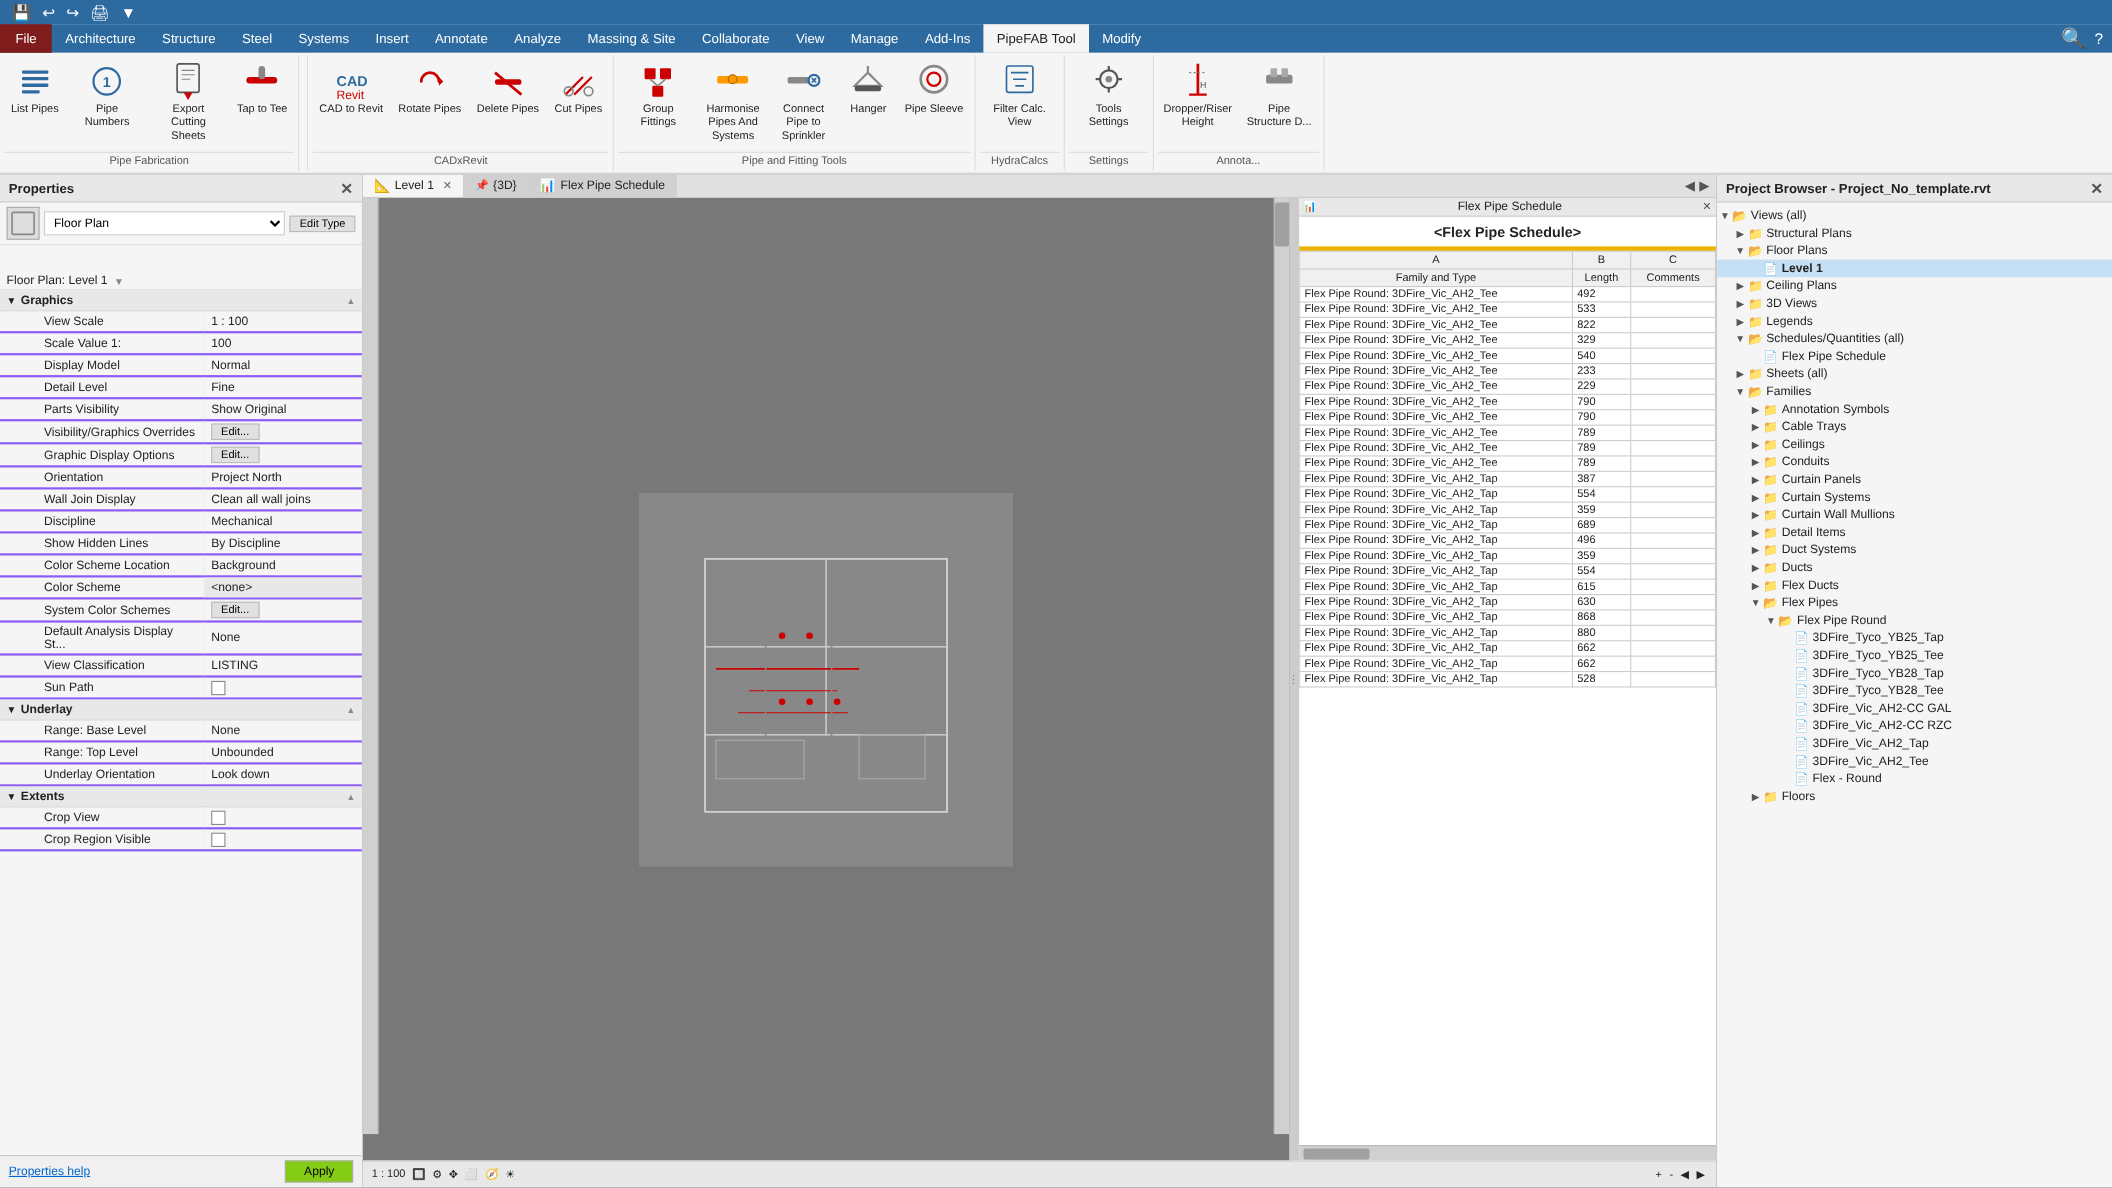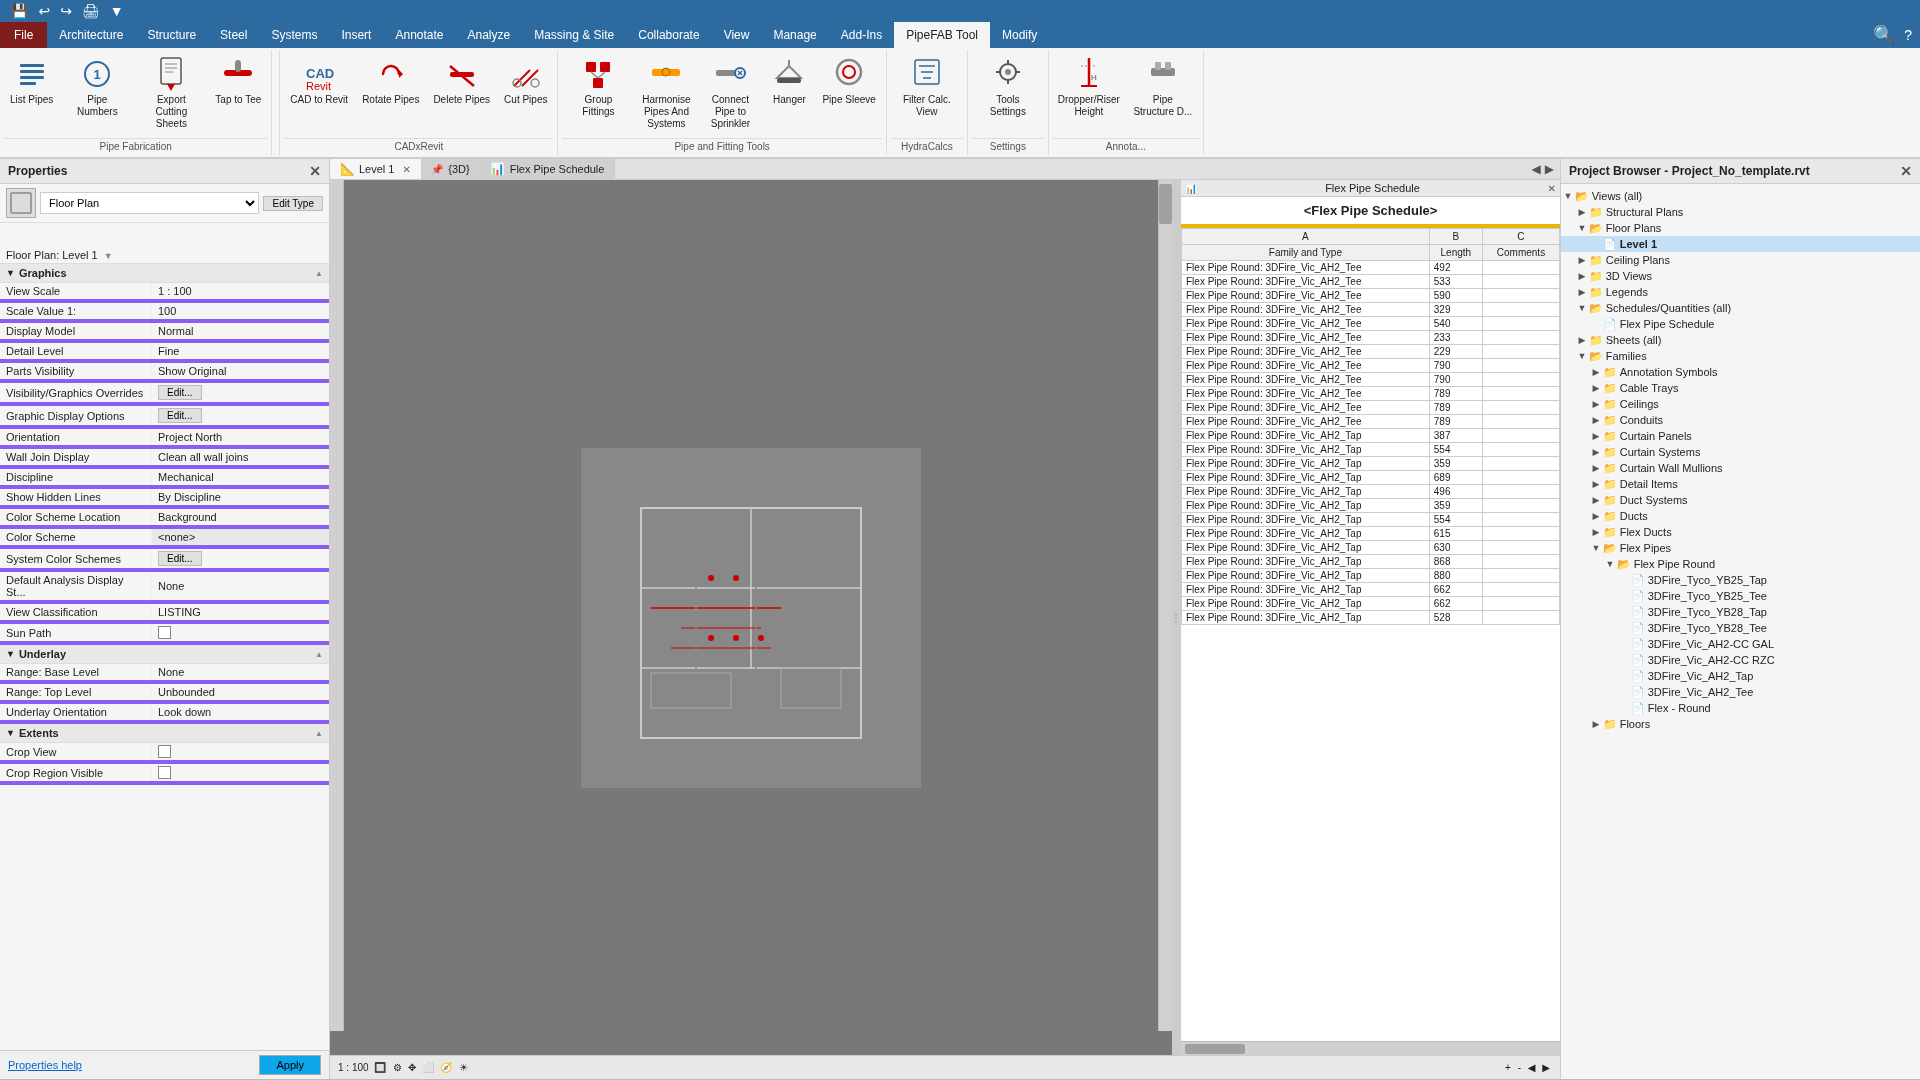--- a/index.html
+++ b/index.html
@@ -28,29 +28,29 @@
     .main-area { display: flex; height: calc(1080px - 160px); }
 
     
     .properties-panel { width: 330px; background: #f5f5f5; border-right: 1px solid #ccc; display: flex; flex-direction: column; overflow: hidden; }
     .panel-header { display: flex; align-items: center; justify-content: space-between; padding: 4px 8px; background: #e8e8e8; border-bottom: 1px solid #ccc; font-weight: bold; font-size: 12px; }
     .panel-close { cursor: pointer; font-size: 14px; color: #555; }
     .panel-type-row { display: flex; align-items: center; padding: 4px 6px; border-bottom: 1px solid #ddd; gap: 4px; }
     .panel-type-icon { width: 30px; height: 30px; background: #ddd; border: 1px solid #aaa; display: flex; align-items: center; justify-content: center; font-size: 16px; }
     .panel-type-select { flex: 1; border: 1px solid #ccc; padding: 2px 4px; background: #fff; font-size: 11px; height: 22px; }
     .panel-section-title { font-weight: bold; font-size: 11px; padding: 3px 6px; background: #e8e8e8; border-bottom: 1px solid #ddd; display: flex; align-items: center; gap: 4px; }
-    .prop-row { display: flex; border-bottom: 4px solid #8b5cf6; min-height: 20px; }
+    .prop-row { display: flex; border-bottom: 2px solid #8b5cf6; min-height: 20px; padding-left: 34px; }
     .prop-label { width: 152px; padding: 2px 6px; font-size: 11px; color: #222; border-right: 1px solid #eee; flex-shrink: 0; display: flex; align-items: center; }
     .prop-value { flex: 1; padding: 2px 6px; font-size: 11px; display: flex; align-items: center; }
     .edit-btn { background: #e0e0e0; border: 1px solid #bbb; padding: 1px 8px; font-size: 10px; cursor: pointer; }
     .prop-checkbox { width: 13px; height: 13px; border: 1px solid #888; background: #fff; }
     .panel-scroll { overflow-y: auto; flex: 1; }
     .props-help-row { display: flex; justify-content: space-between; align-items: center; padding: 4px 8px; border-top: 1px solid #ccc; background: #f0f0f0; }
     .props-help-link { color: #0066cc; text-decoration: underline; cursor: pointer; font-size: 11px; }
-    .apply-btn { background: #0ea5e9; border: 1px solid #aaa; padding: 3px 16px; cursor: pointer; font-size: 11px; }
+    .apply-btn { background: #84cc16; border: 1px solid #aaa; padding: 3px 16px; cursor: pointer; font-size: 11px; }
 
     
     .view-area { flex: 1; display: flex; flex-direction: column; overflow: hidden; }
     .view-tabs { display: flex; background: #e0e0e0; border-bottom: 1px solid #ccc; }
     .view-tab { display: flex; align-items: center; padding: 3px 10px; border-right: 1px solid #ccc; background: #d0d0d0; font-size: 11px; cursor: pointer; gap: 4px; }
     .view-tab.active { background: #f5f5f5; }
     .view-tab .tab-icon { font-size: 12px; color: #555; }
     .view-tab .close-icon { font-size: 10px; cursor: pointer; color: #666; margin-left: 4px; }
     .view-tab .pin-icon { font-size: 10px; color: #888; }
     .views-container { display: flex; flex: 1; overflow: hidden; }
@@ -579,21 +579,21 @@
                   <td>492</td>
                   <td></td>
                 </tr>
                 <tr style="cursor: pointer;">
                   <td>Flex Pipe Round: 3DFire_Vic_AH2_Tee</td>
                   <td>533</td>
                   <td></td>
                 </tr>
                 <tr style="cursor: pointer;">
                   <td>Flex Pipe Round: 3DFire_Vic_AH2_Tee</td>
-                  <td>590</td>
+                  <td>822</td>
                   <td></td>
                 </tr>
                 <tr style="cursor: pointer;">
                   <td>Flex Pipe Round: 3DFire_Vic_AH2_Tee</td>
                   <td>329</td>
                   <td></td>
                 </tr>
                 <tr style="cursor: pointer;">
                   <td>Flex Pipe Round: 3DFire_Vic_AH2_Tee</td>
                   <td>540</td>

